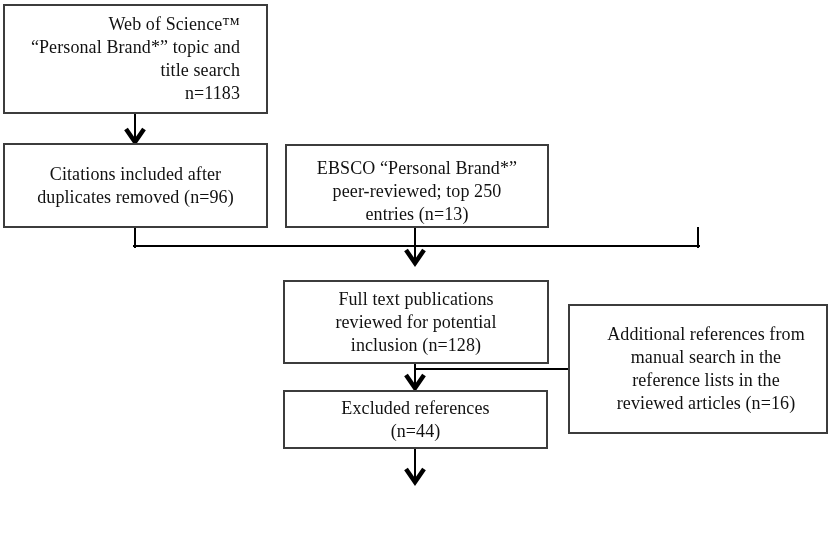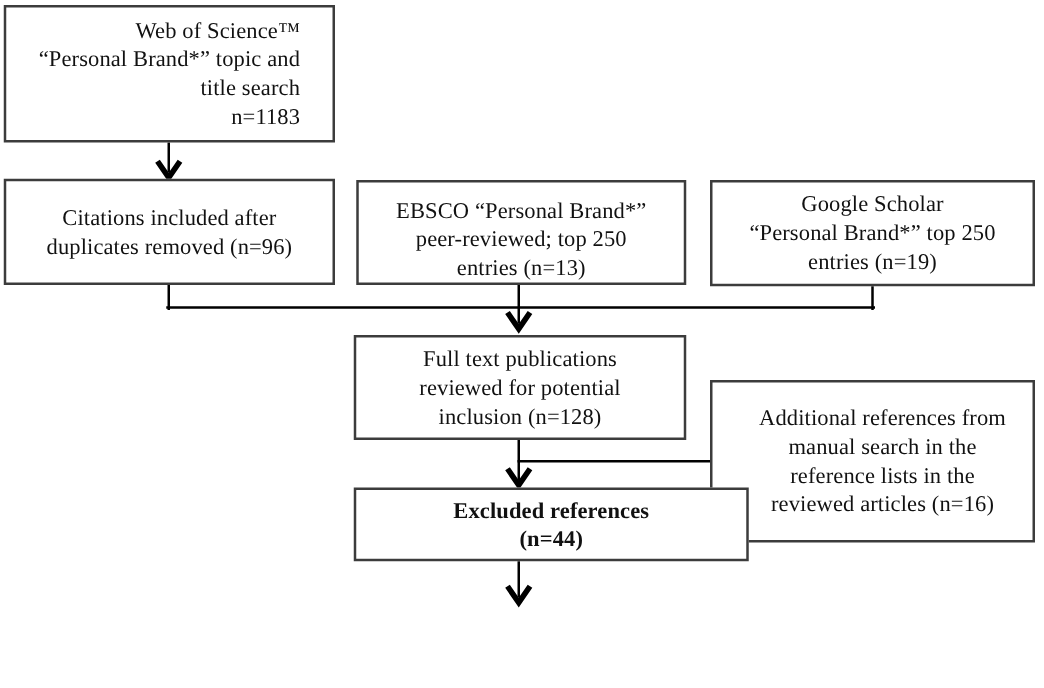--- a/index.html
+++ b/index.html
@@ -72,30 +72,27 @@
   </div>
 
   <div class="node" style="left:3px; top:143px; width:265px; height:85px;">
     <span class="node-text">Citations included after<br>duplicates removed (n=96)</span>
   </div>
 
   <div class="node" style="left:285px; top:144px; width:264px; height:84px;align-items:flex-end;">
     <span class="node-text">EBSCO “Personal Brand*”<br>peer-reviewed; top 250<br>entries (n=13)</span>
   </div>
 
-  <div class="node" style="left:568px; top:144px; width:260px; height:85px;">
-    <span class="node-text">Google Scholar<br>“Personal Brand*” top 250<br>entries (n=19)</span>
-  </div>
 
-  <div class="node" style="left:283px; top:268px; width:266px; height:84px;">
+  <div class="node" style="left:283px; top:280px; width:266px; height:84px;">
     <span class="node-text">Full text publications<br>reviewed for potential<br>inclusion (n=128)</span>
   </div>
 
   <div class="node" style="left:568px; top:304px; width:260px; height:130px;padding-left:16px;">
     <span class="node-text">Additional references from<br>manual search in the<br>reference lists in the<br>reviewed articles (n=16)</span>
   </div>
 
-  <div class="node" style="left:283px; top:390px; width:316px; height:59px;font-weight:bold;">
+  <div class="node" style="left:283px; top:390px; width:265px; height:59px;">
     <span class="node-text">Excluded references<br>(n=44)</span>
   </div>
 
 
 </div>
 
 </body></html>

